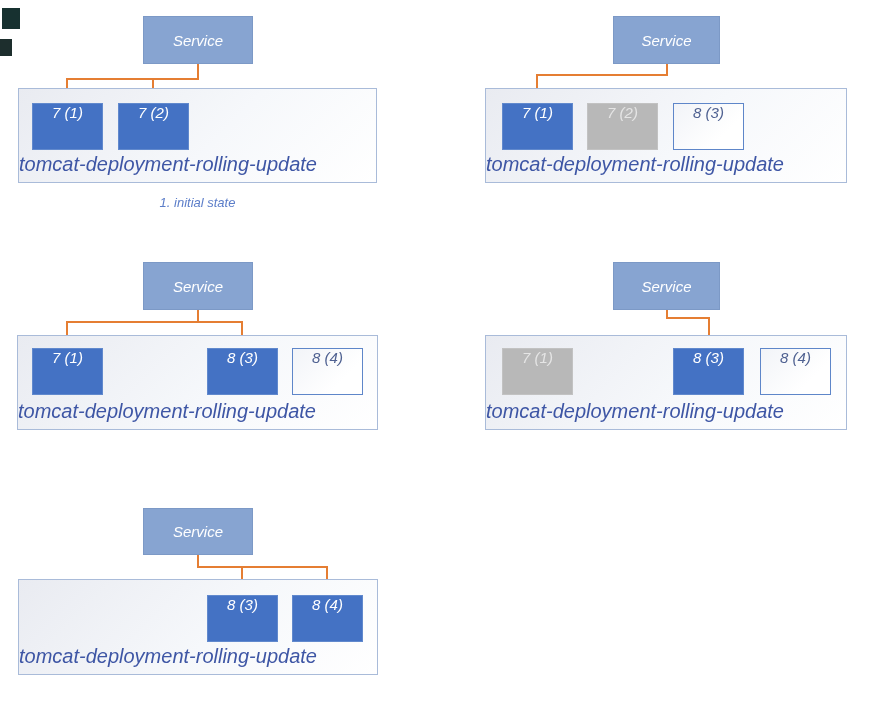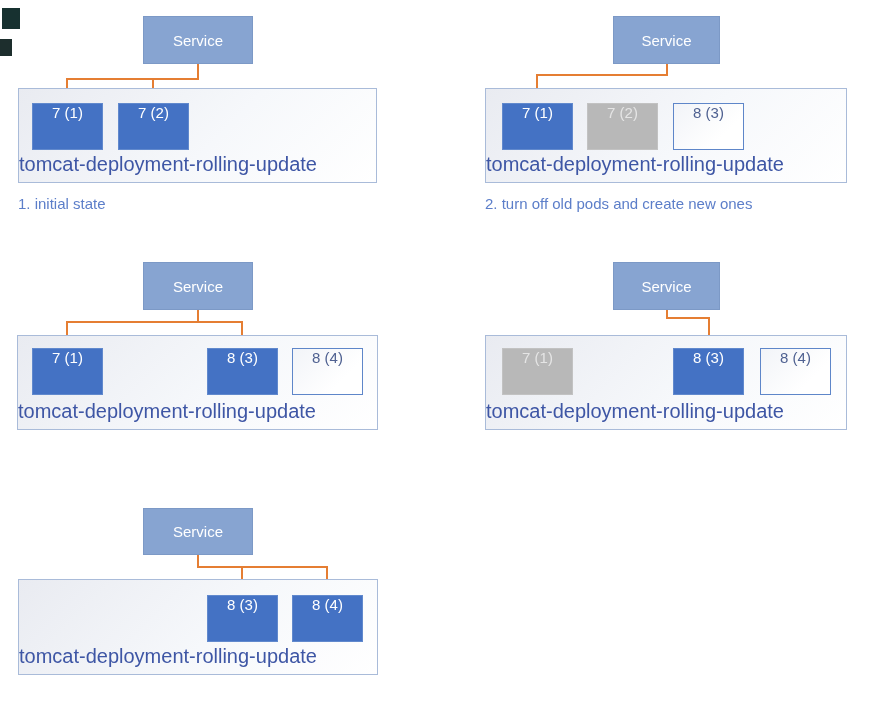--- a/index.html
+++ b/index.html
@@ -8,21 +8,21 @@
     width: 870px;
     height: 718px;
     background: #ffffff;
     font-family: "Liberation Sans", sans-serif;
     overflow: hidden;
   }
   .artifact { position: absolute; }
   .artifact-1 { left: 2px; top: 8px; width: 18px; height: 21px; background: #173130; }
   .artifact-2 { left: 0px; top: 39px; width: 12px; height: 17px; background: #1d2e2d; }
 
-  .panel { position: absolute; width: 435px; height: 240px; }
+  .panel { position: absolute; width: 435px; height: 240px; font-style: italic; }
 
   .service {
     position: absolute;
     display: flex; align-items: center; justify-content: center;
     background: var(--service_fill, #87a4d1);
     border: 1px solid var(--service_border, #7c99c6);
     color: #ffffff;
     font-size: 15px;
     box-sizing: border-box;
   }
@@ -67,23 +67,23 @@
     color: #e5e5e5;
   }
   .pod.new {
     background: linear-gradient(135deg, #f2f4f8 0%, #ffffff 70%);
     border: 1px solid var(--pod_new_border, #5e86c9);
     color: var(--pod_new_text, #4f6191);
   }
 
   .caption {
     position: absolute;
-    text-align: left;
+    text-align: center;
     color: var(--caption_text, #5c7ec9);
-    font-size: 15px;
+    font-size: 13px;
   }
 </style>
 </head>
 <body>
 
 <div class="canvas">
 
   <div class="artifact artifact-1"></div>
   <div class="artifact artifact-2"></div>
 
@@ -122,21 +122,20 @@
     </div>
     <div class="pod active" style="left:67px;top:103px">
       <span>7 (1)</span>
     </div>
     <div class="pod old" style="left:152px;top:103px">
       <span>7 (2)</span>
     </div>
     <div class="pod new" style="left:238px;top:103px">
       <span>8 (3)</span>
     </div>
-    <div class="caption" style="left:50px;top:195px;width:362px">2. turn off old pods and create new ones</div>
   </section>
 
   <section class="panel" style="left:0;top:240px">
     <svg class="arrows" width="435" height="240">
       <line x1="198" y1="70" x2="198" y2="82"></line>
       <polyline points="67,99 67,82 242,82 242,99"></polyline>
       <path d="M60,98 L74,98 L67,108 Z"></path>
       <path d="M235,98 L249,98 L242,108 Z"></path>
     </svg>
     <div class="service" style="left:143px;top:22px;width:110px;height:48px">

